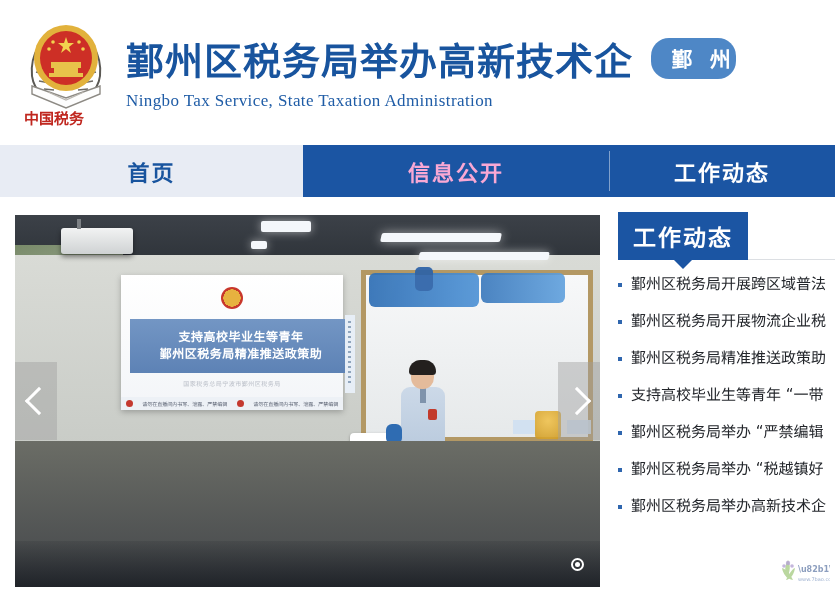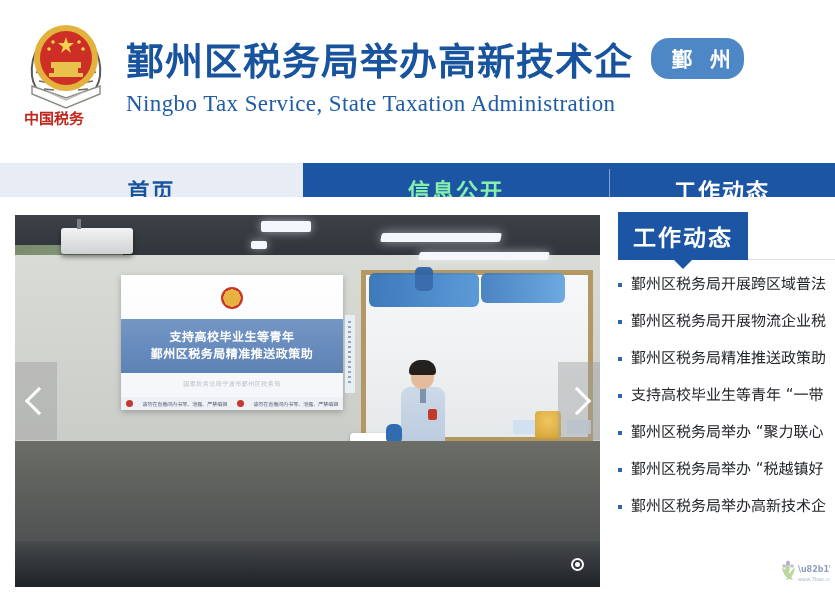--- a/index.html
+++ b/index.html
@@ -29,38 +29,38 @@
     font-size:38px; font-weight:bold; color:#18549e;
     letter-spacing:1px; line-height:46px; white-space:nowrap;
     display:inline-block; vertical-align:middle;
   }
   .region-badge {
     display:inline-block; vertical-align:middle;
     margin-left:14px; margin-bottom:6px;
     background:#4e87c6; color:#ffffff;
     font-family:"DejaVu Sans","Liberation Sans",sans-serif;
     font-size:21px; font-weight:bold; letter-spacing:5px;
-    padding:5px 8px 6px 20px; border-radius:18px; white-space:nowrap;
+    padding:5px 0 6px 20px; border-radius:18px; white-space:nowrap;
   }
   .site-title-en {
     margin-top:6px;
     font-family:"Liberation Serif","DejaVu Serif",serif;
-    font-size:23px; color:#1f5ca6; letter-spacing:0.4px; white-space:nowrap;
-  }
-
-  
-  .nav { position:absolute; left:0; top:163px; width:835px; height:36px; display:flex; }
+    font-size:17px; color:#1f5ca6; letter-spacing:0.4px; white-space:nowrap;
+  }
+
+  
+  .nav { position:absolute; left:0; top:145px; width:835px; height:36px; display:flex; }
   .nav-item {
     display:flex; align-items:center; justify-content:center;
     font-family:"DejaVu Sans","Liberation Sans",sans-serif;
     font-size:22px; font-weight:bold; letter-spacing:2px;
     height:52px; box-sizing:border-box; cursor:pointer; position:relative;
   }
   .nav-item.home { width:303px; background:#e8ecf4; color:#18549e; }
-  .nav-item.mid  { width:306px; background:#1b55a3; color:#86efac; }
+  .nav-item.mid  { width:306px; background:#1b55a3; color:#f9a8d4; }
   .nav-item.last { width:226px; background:#1b55a3; color:#ffffff; }
   .nav-item.last::before{
     content:""; position:absolute; left:0; top:6px; width:1px; height:40px;
     background:rgba(255,255,255,.45);
   }
 
   
   .main { position:absolute; left:0; top:197px; width:835px; height:396px; background:#fff; }
 
   
@@ -89,21 +89,21 @@
 
   
   .screen {
     position:absolute; left:106px; top:60px; width:222px; height:135px;
     background:linear-gradient(#ffffff,#f3f5f8);
     box-shadow:0 2px 6px rgba(0,0,0,.25);
   }
   .screen-emblem{position:absolute;left:50%;top:12px;margin-left:-11px;width:22px;height:22px;
      border-radius:50%;background:radial-gradient(circle,#e7b23f 0 55%,#c8372b 56% 100%);}
   .screen-band{
-    position:absolute;left:0;top:44px;width:222px;height:54px;
+    position:absolute;left:9px;top:44px;width:222px;height:54px;
     background:linear-gradient(#7396c4,#5d82b5);
     display:flex;flex-direction:column;align-items:center;justify-content:center;
   }
   .screen-band span{
     font-family:"DejaVu Sans","Liberation Sans",sans-serif;
     color:#fff;font-size:12px;font-weight:bold;line-height:17px;letter-spacing:.5px;white-space:nowrap;
   }
   .screen-sub{
     position:absolute;left:0;top:104px;width:222px;text-align:center;
     font-family:"DejaVu Sans",sans-serif;font-size:6px;color:#b9bec7;letter-spacing:.5px;
@@ -421,21 +421,21 @@
         <li class="news-item">
           <span class="bullet"></span>
           <span class="txt">鄞州区税务局精准推送政策助</span>
         </li>
         <li class="news-item">
           <span class="bullet"></span>
           <span class="txt">支持高校毕业生等青年 “一带</span>
         </li>
         <li class="news-item">
           <span class="bullet"></span>
-          <span class="txt">鄞州区税务局举办 “聚力联心</span>
+          <span class="txt">鄞州区税务局举办 “严禁编辑</span>
         </li>
         <li class="news-item">
           <span class="bullet"></span>
           <span class="txt">鄞州区税务局举办 “税越镇好</span>
         </li>
         <li class="news-item">
           <span class="bullet"></span>
           <span class="txt">鄞州区税务局举办高新技术企</span>
         </li>
       </ul>

